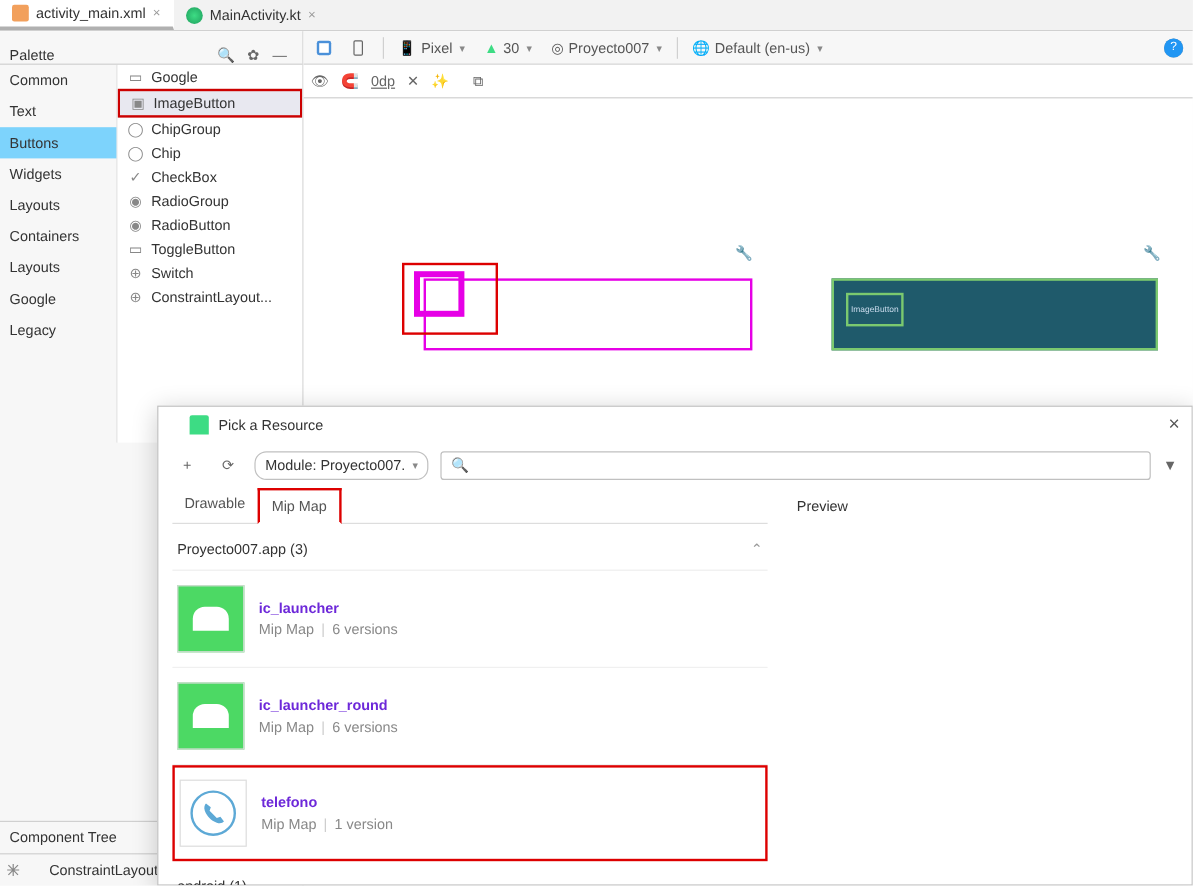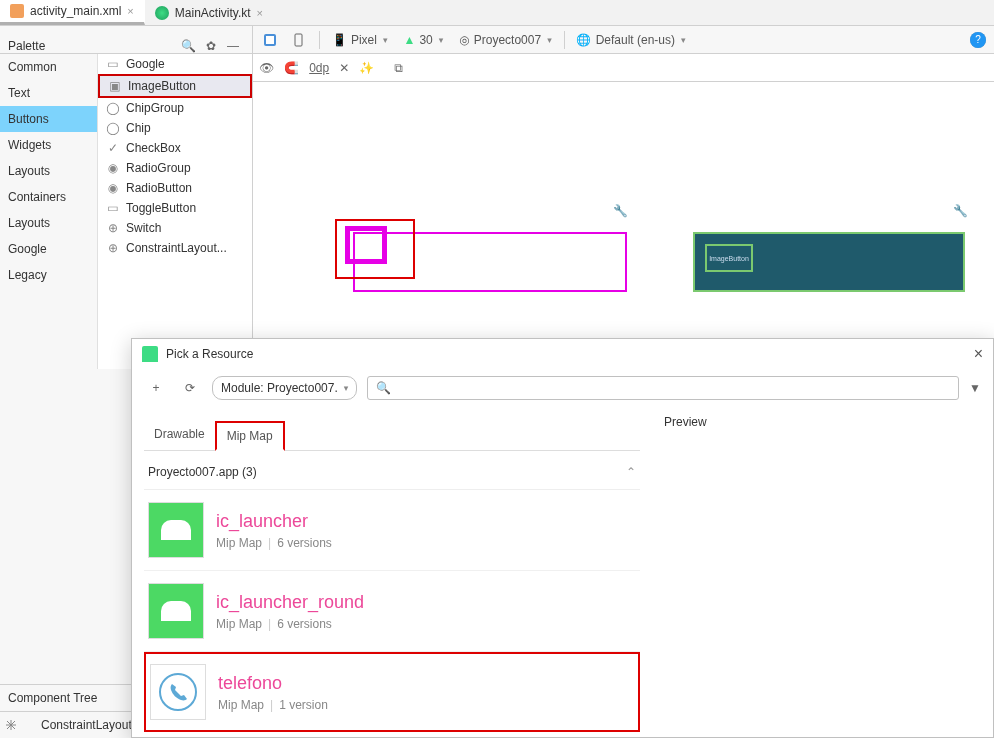--- a/index.html
+++ b/index.html
@@ -51,46 +51,46 @@
 .dev1 .sel-box { position: absolute; left: -20px; top: -15px; width: 80px; height: 60px; border: 2px solid #d00; }
 .dev1 .inner-box { position: absolute; left: 8px; top: 5px; width: 42px; height: 38px; border: 5px solid #e600e6; }
 .dev2 { left: 400px; top: 10px; width: 272px; height: 60px; background: #1f5a6b; border: 2px solid #7bc96f; }
 .dev2 .label-chip { position: absolute; left: 10px; top: 10px; width: 48px; height: 28px; border: 2px solid #7bc96f; font-size: 7px; color: #cde; display: flex; align-items: center; justify-content: center; }
 
 .info-dot { position: absolute; right: 8px; top: 6px; width: 16px; height: 16px; border-radius: 50%; background: #999; color: #fff; font-size: 10px; text-align: center; line-height: 16px; }
 .help-dot { position: absolute; right: 8px; top: 6px; width: 16px; height: 16px; border-radius: 50%; background: #2196f3; color: #fff; font-size: 10px; text-align: center; line-height: 16px; }
 
 
 .modal { position: absolute; left: 131px; top: 338px; right: 0; height: 400px; background: #fff; border: 1px solid #c0c0c0; box-shadow: 0 4px 20px rgba(0,0,0,0.2); display: flex; flex-direction: column; }
-.modal-header { height: 30px; display: flex; align-items: center; padding: 0 10px; }
+.modal-header { height: 30px; display: flex; align-items: center; padding: 0 10px; margin-left: 16px; }
 .modal-header .android-icon { width: 16px; height: 16px; background: #3ddc84; border-radius: 2px 2px 0 0; margin-right: 8px; }
 .modal-header .title { flex: 1; }
 .modal-header .close { font-size: 16px; color: #555; }
 .modal-toolbar { height: 38px; display: flex; align-items: center; padding: 0 12px; gap: 10px; }
 .modal-toolbar .mbtn { width: 24px; height: 24px; display: flex; align-items: center; justify-content: center; color: #666; }
 .modal-toolbar .module-drop { border: 1px solid #c0c0c0; padding: 4px 8px; border-radius: 10px; display: flex; align-items: center; gap: 4px; }
 .modal-toolbar .module-drop::after { content: "▾"; font-size: 9px; color: #888; margin-left: 2px; }
 .modal-toolbar .search { flex: 1; border: 1px solid #c0c0c0; border-radius: 3px; padding: 4px 8px; display: flex; align-items: center; gap: 6px; color: #aaa; }
 .modal-toolbar .filter { color: #666; }
 
 .modal-body { flex: 1; display: flex; overflow: hidden; }
-.modal-left { width: 520px; padding: 0 12px; overflow-y: auto; margin-top: 14px; }
+.modal-left { width: 520px; padding: 0 12px; overflow-y: auto; }
 .res-tabs { display: flex; border-bottom: 1px solid #ddd; }
 .res-tab { padding: 6px 10px; color: #555; }
 .res-tab.active { border: 2px solid #d00; border-bottom: 2px solid #fff; margin-bottom: -1px; position: relative; }
 .modal-right { flex: 1; padding: 8px 12px; }
 .res-group-header { padding: 14px 4px 10px; display: flex; align-items: center; justify-content: space-between; color: #333; border-bottom: 1px solid #eee; }
 .res-group-header .chev { color: #999; }
 .res-item { display: flex; align-items: center; gap: 12px; padding: 12px 4px; border-bottom: 1px solid #f0f0f0; }
 .res-item.highlighted { border: 2px solid #d00; padding: 10px 4px; }
 .res-thumb { width: 56px; height: 56px; border: 1px solid #ddd; background: #fff; display: flex; align-items: center; justify-content: center; }
 .res-thumb.launcher { background: #4cd964; position: relative; }
 .res-thumb.launcher::before { content: ""; width: 30px; height: 20px; background: #fff; border-radius: 10px 10px 0 0; position: absolute; }
 .res-thumb.phone svg { width: 40px; height: 40px; }
-.res-info .name { font-size: 18px; color: #ec4899; }
+.res-info .name { font-size: 12px; color: #6d28d9; font-weight: bold; }
 .res-info .meta { font-size: 11px; color: #888; margin-top: 4px; }
 .res-info .meta .sep-bar { margin: 0 6px; color: #ccc; }
 
 .tb-icon { width:14px; height:14px; display:inline-block; }
 </style>
 </head>
 <body>
 
 <div class="file-tabs">
   <div class="file-tab active">

